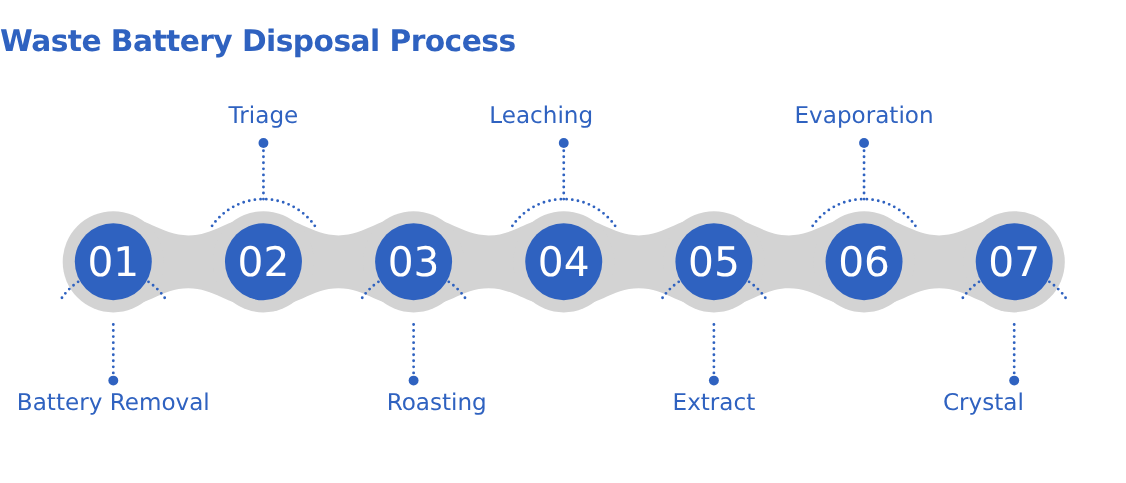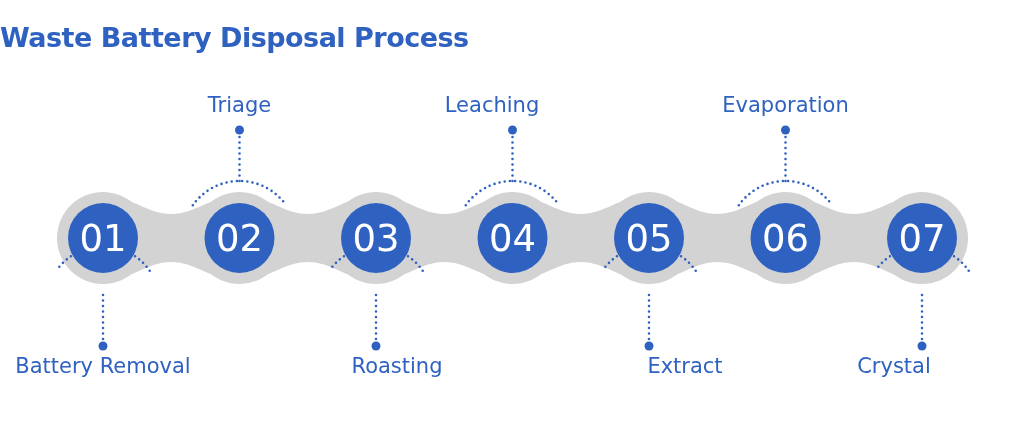--- a/index.html
+++ b/index.html
@@ -57,16 +57,16 @@
     <circle cx="922" cy="346" r="4.5" fill="#2f62c0"></circle>
     <circle cx="922" cy="238" r="35" fill="#2f62c0"></circle>
     <text x="922" y="251" text-anchor="middle" fill="#ffffff" font-size="37" font-family="&quot;DejaVu Sans&quot;, sans-serif">07</text>
   </svg>
 
 <div id="labels">
     <div class="lbl" style="left: 103px; top: 354px;">Battery Removal</div>
     <div class="lbl" style="left: 239.5px; top: 93px;">Triage</div>
     <div class="lbl" style="left: 364px; top: 354px; margin-left: 33px;">Roasting</div>
     <div class="lbl" style="left: 492px; top: 93px;">Leaching</div>
-    <div class="lbl" style="left: 685px; top: 354px;">Extract</div>
+    <div class="lbl" style="left: 649px; top: 354px;">Extract</div>
     <div class="lbl" style="left: 785.5px; top: 93px;">Evaporation</div>
     <div class="lbl" style="left: 894px; top: 354px;">Crystal</div>
   </div>
 
 </body></html>

